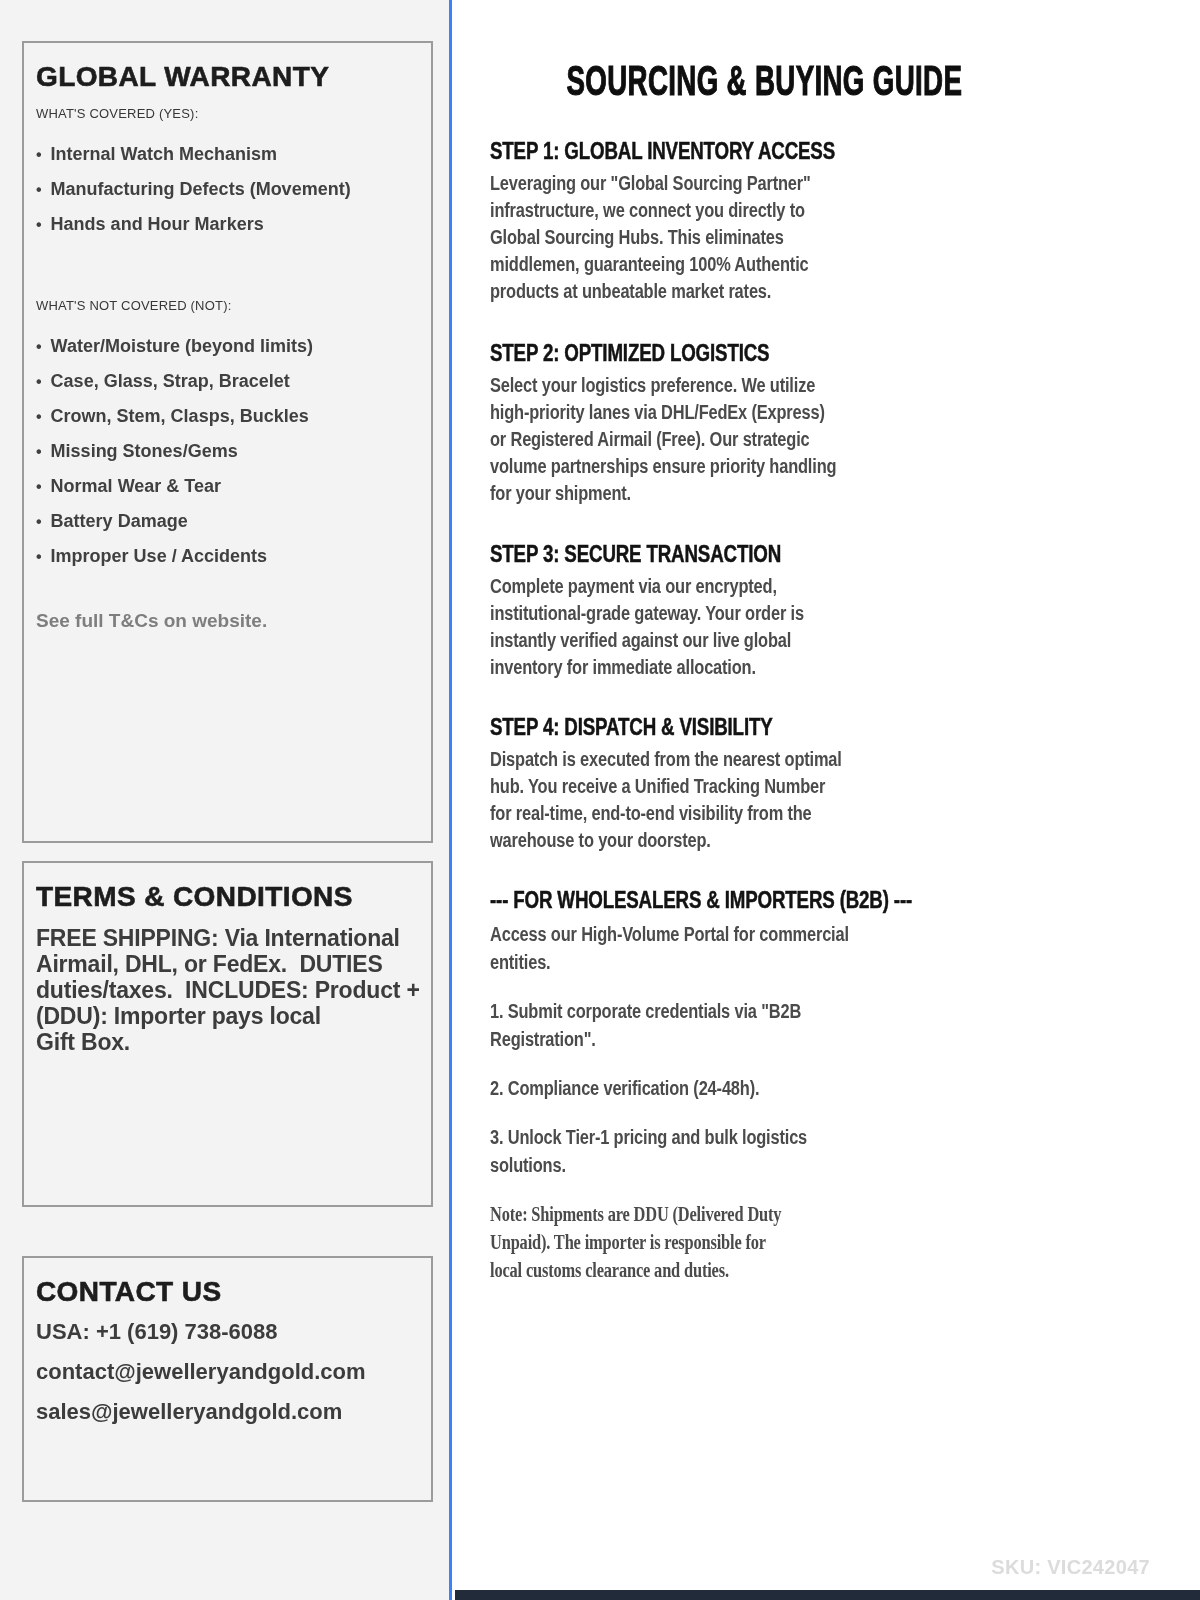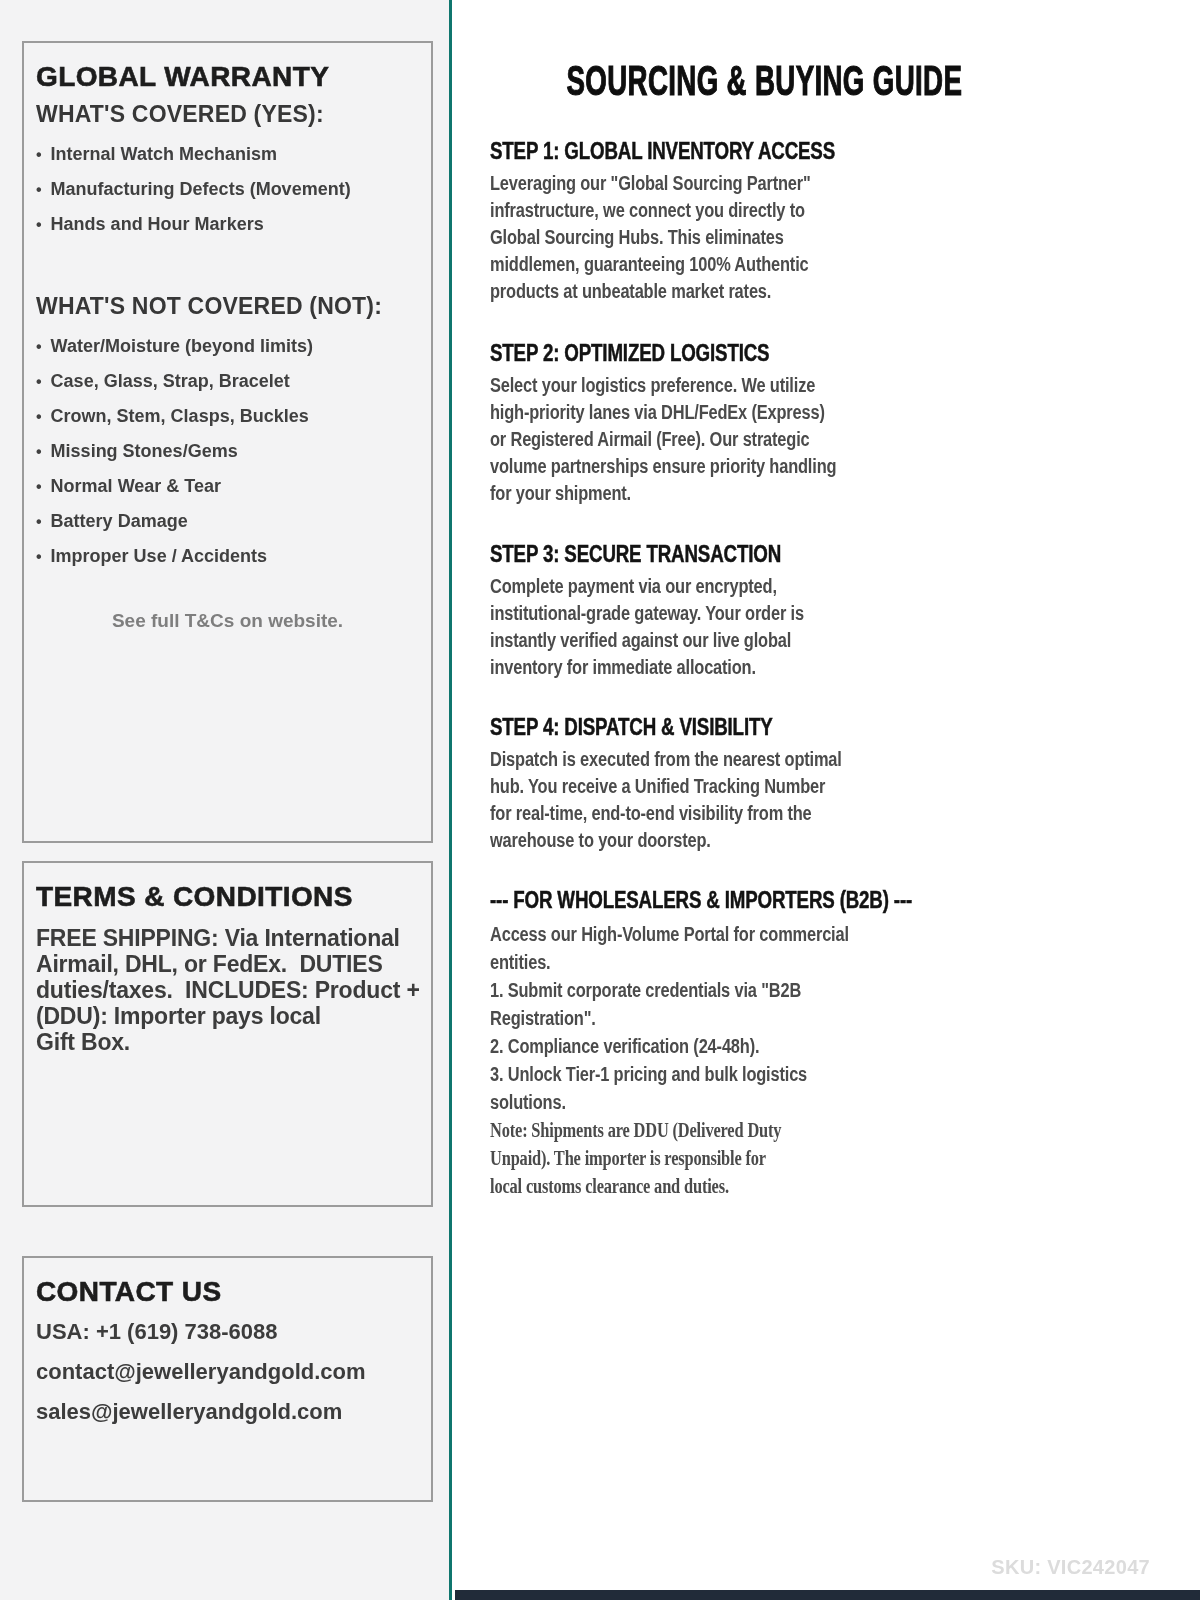--- a/index.html
+++ b/index.html
@@ -3,46 +3,46 @@
 <meta charset="utf-8">
 <style>
   html,body{margin:0;padding:0;}
   body{
     width:1200px;height:1600px;position:relative;background:#ffffff;
     font-family:"Liberation Sans","DejaVu Sans",sans-serif;overflow:hidden;
   }
   
   .sidebar{
     position:absolute;left:0;top:0;width:452px;height:1600px;
-    background:#f3f3f4;border-right:3px solid #0f766e;box-sizing:border-box;
+    background:#f3f3f4;border-right:3px solid #3b82f6;box-sizing:border-box;
   }
   .side-box{
     position:absolute;left:22px;width:411px;box-sizing:border-box;
     border:2px solid #9b9b9b;padding:18px 12px 0 12px;background:#f3f3f4;
   }
   .box-warranty{top:41px;height:802px;}
   .box-terms{top:861px;height:346px;}
   .box-contact{top:1256px;height:246px;}
   .side-title{
     font-size:28px;font-weight:bold;color:#1d1d1d;letter-spacing:.4px;
     -webkit-text-stroke:.6px #1d1d1d;line-height:32px;margin:0 0 10px 0;
   }
   .side-subhead{
-    font-size:23px;font-weight:bold;color:#373737;letter-spacing:.2px;
+    font-size:13px;font-weight:normal;color:#373737;letter-spacing:.2px;
     line-height:22px;margin:0 0 12px 0;
   }
   .side-list{margin:0;padding:0;list-style:none;}
   .side-list li{
     font-size:18px;font-weight:bold;color:#404040;line-height:35px;
     white-space:nowrap;display:flex;align-items:baseline;
   }
   .bullet{font-size:16px;margin-right:9px;color:#404040;}
   .gap-not{margin-top:53px;}
   .footnote{
-    font-size:19px;font-weight:bold;color:#7e7e7e;margin-top:36px;line-height:22px;text-align:center;
+    font-size:19px;font-weight:bold;color:#7e7e7e;margin-top:36px;line-height:22px;
   }
   .tc-line{
     font-size:23px;font-weight:bold;color:#3c3c3c;line-height:26px;
     white-space:pre;letter-spacing:-.2px;
   }
   .tc-body{margin-top:12px;}
   .contact-list{margin-top:14px;}
   .contact-list .c-item{
     font-size:22px;font-weight:bold;color:#3c3c3c;line-height:20px;
     margin-bottom:20px;white-space:nowrap;
@@ -62,21 +62,21 @@
     white-space:nowrap;transform:scaleX(.78);transform-origin:0 50%;
     -webkit-text-stroke:.5px #131313;letter-spacing:-.2px;
   }
   .mt-step{margin-top:34px;}
   .body-par{margin-top:6px;}
   .body-line{
     font-size:20px;line-height:27px;font-weight:bold;color:#4b4b4b;
     white-space:pre;transform:scaleX(.82);transform-origin:0 50%;
     letter-spacing:-.2px;
   }
-  .b2b-par{margin-top:0;}
+  .b2b-par{margin-top:21px;}
   .b2b-par .body-line{line-height:28px;}
   .note-par{font-family:Liberation Serif, serif;}
   
   .sku{
     position:absolute;top:1556px;right:50px;font-size:20px;font-weight:bold;
     color:#dcdcdc;letter-spacing:.3px;white-space:nowrap;
   }
   .footer-bar{
     position:absolute;left:455px;right:0;bottom:0;height:10px;background:#212b39;
   }

